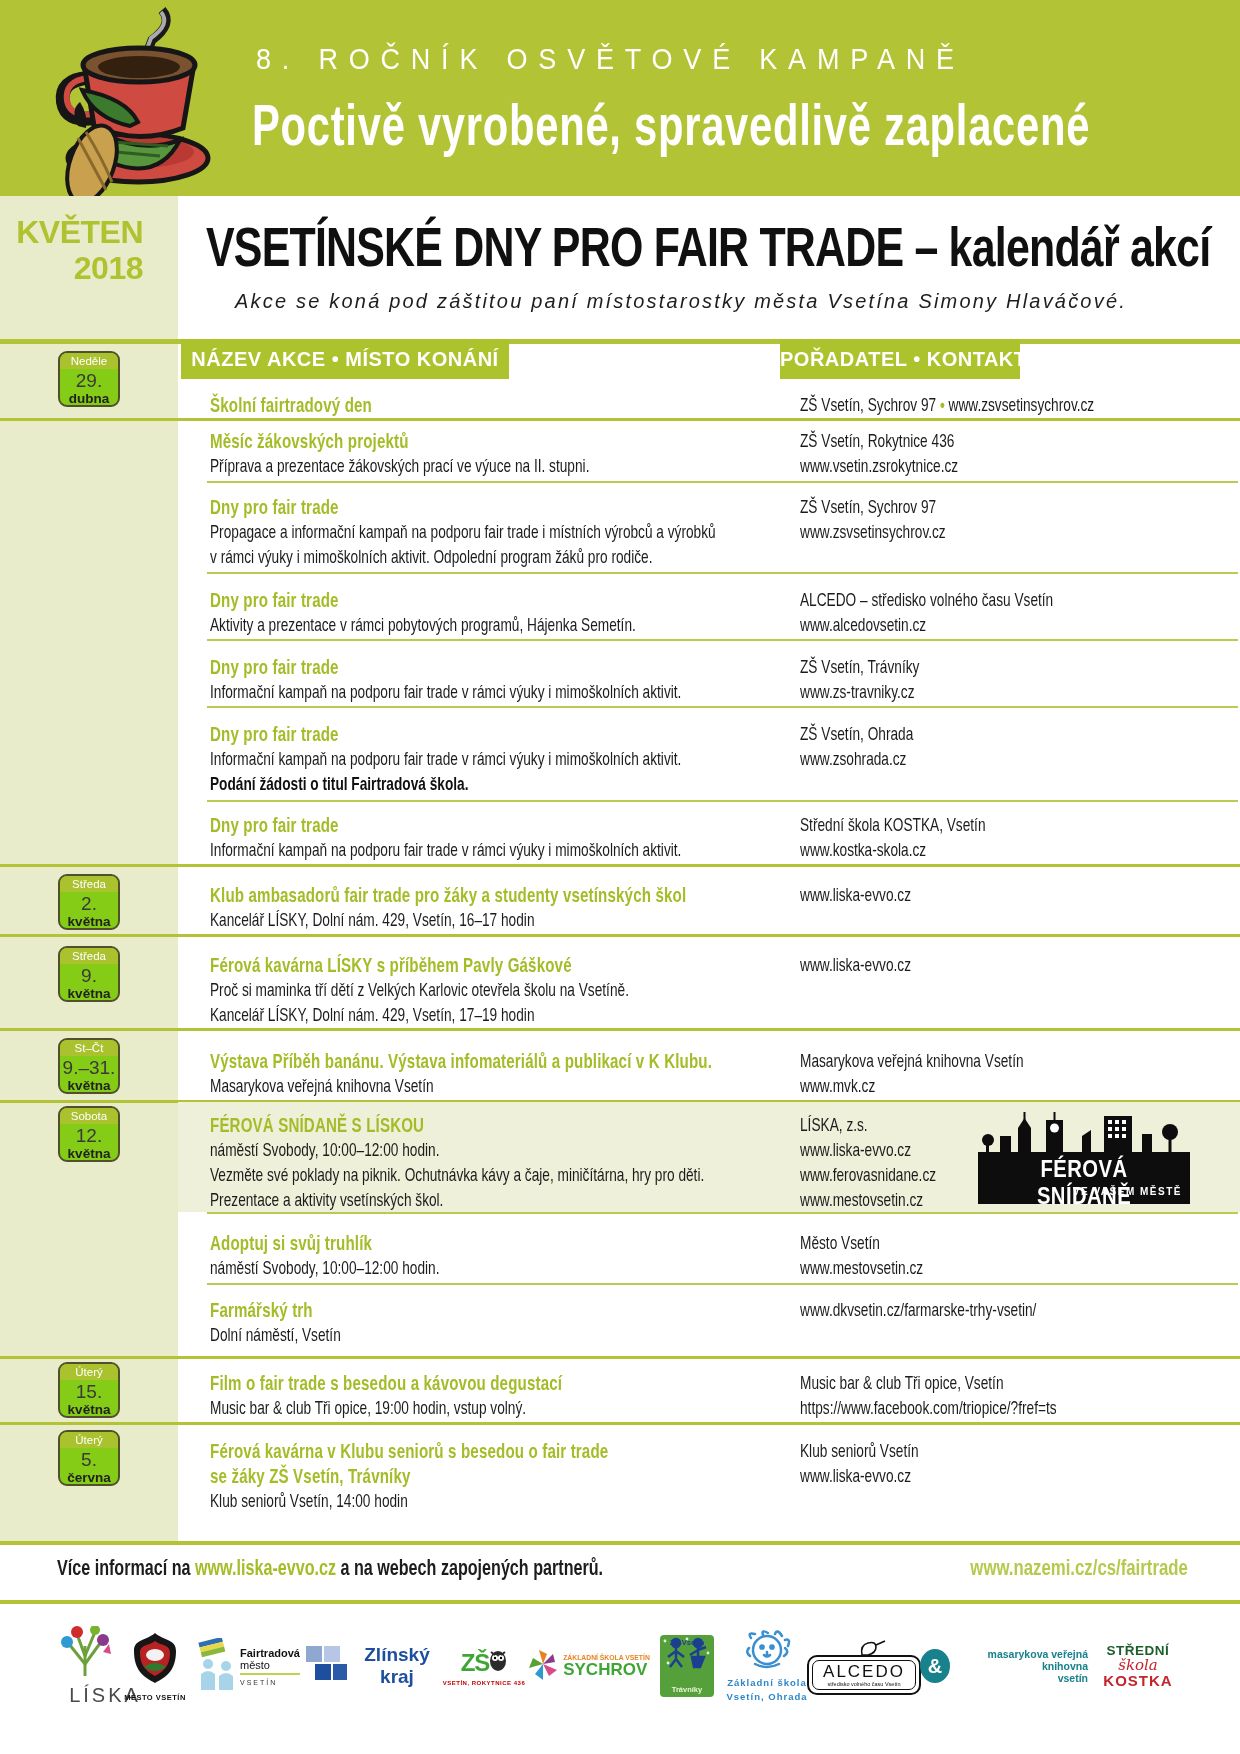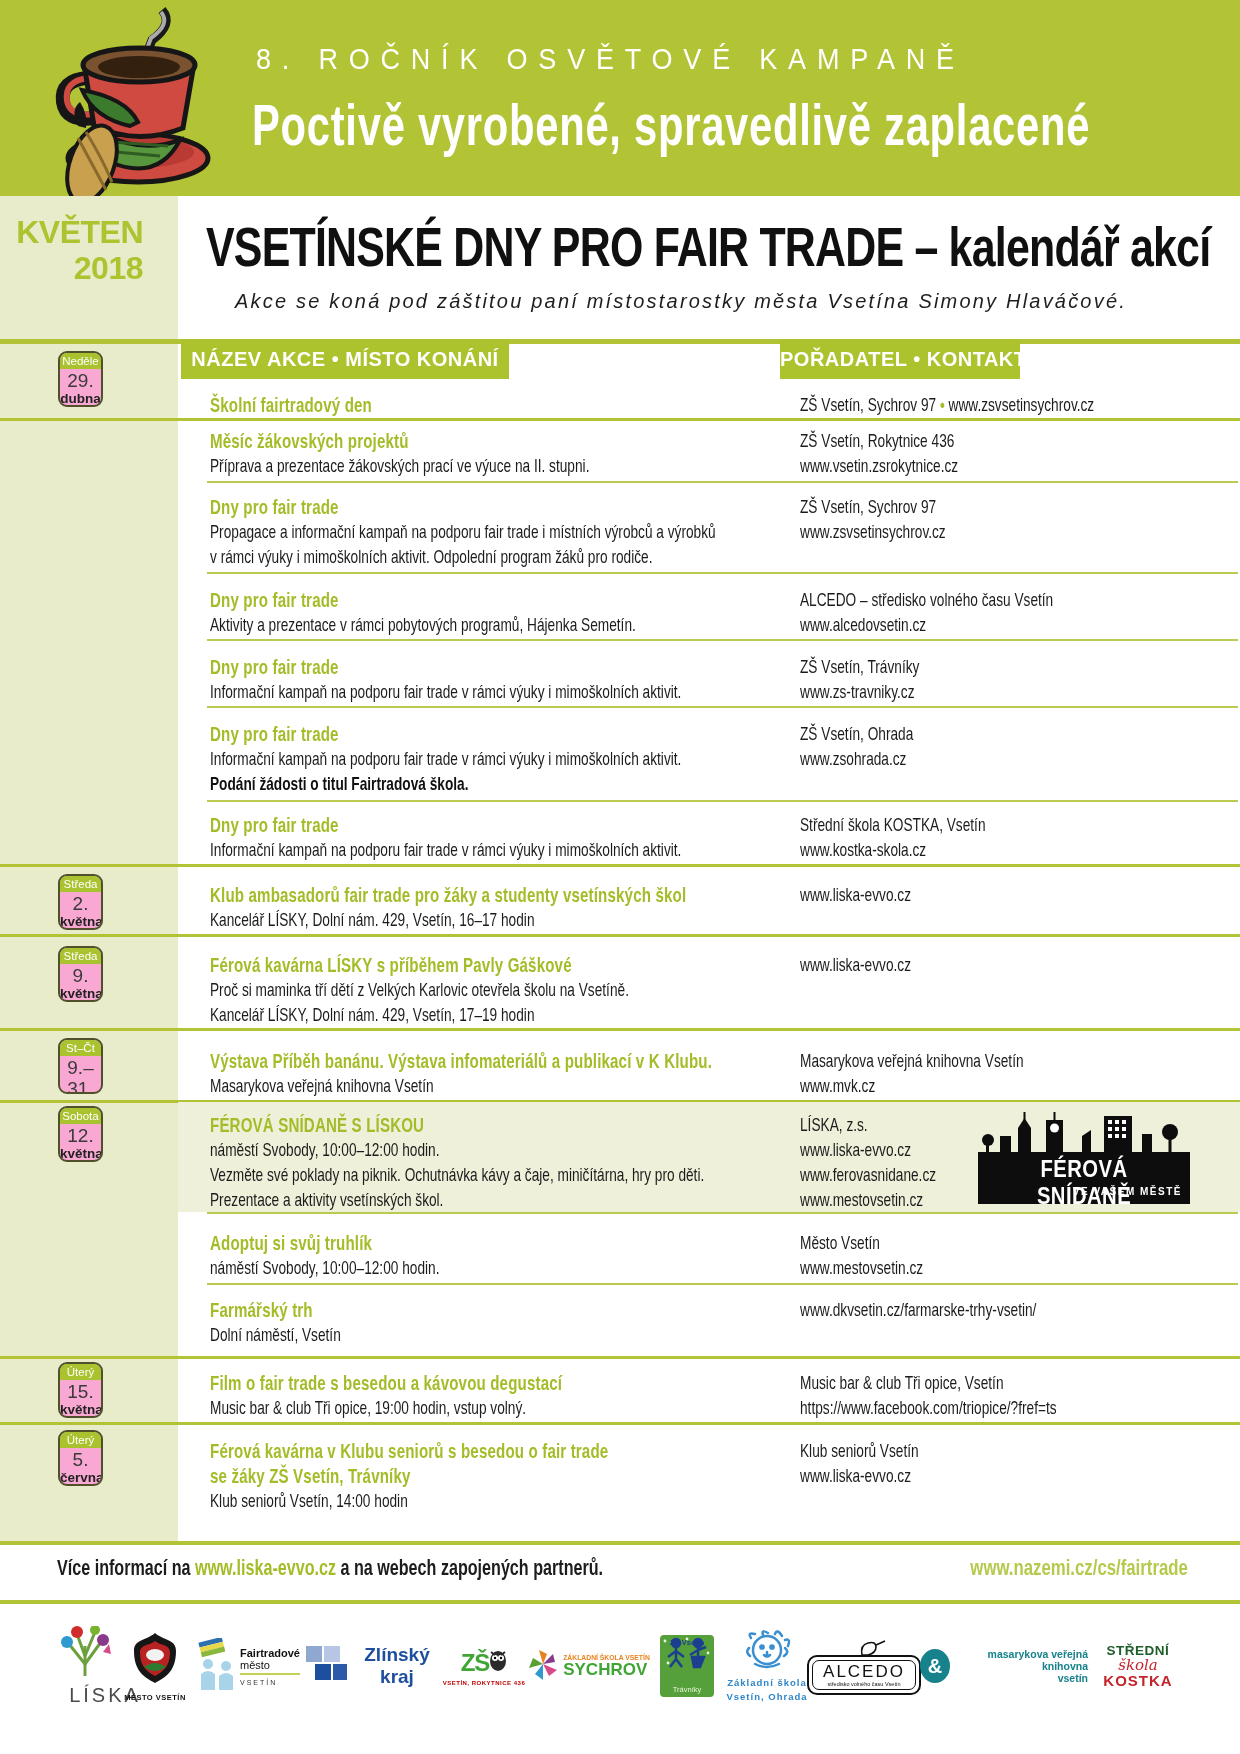--- a/index.html
+++ b/index.html
@@ -43,21 +43,21 @@
         transform:scaleX(.72);transform-origin:0 0;}
   .row-right{position:absolute;left:800px;width:580px;line-height:25px;white-space:nowrap;
         transform:scaleX(.72);transform-origin:0 0;}
   .ev-title{font-size:21px;font-weight:700;color:#a4bc28;letter-spacing:.2px;}
   .ev-desc{font-size:19px;color:#1c1c1c;font-weight:500;}
   .ev-bold{font-size:19px;color:#101010;font-weight:700;}
   .right-line{font-size:19px;color:#1c1c1c;font-weight:500;}
   .gdot{color:#a4bc28;font-weight:700;}
 
   
-  .badge{position:absolute;left:58px;width:45px;background:#f9a8d4;border:2px solid #50502a;
+  .badge{position:absolute;left:58px;width:62px;background:#84cc16;border:2px solid #50502a;
         border-radius:9px;overflow:hidden;text-align:center;box-sizing:border-box;height:56px;}
   .badge .bd{background:#a9c22e;color:#fff;font-size:11.5px;line-height:16px;font-weight:500;}
   .badge .bn{font-size:19px;line-height:21px;color:#3a3a3a;margin-top:1px;}
   .badge .bm{font-size:13.5px;line-height:15px;color:#222;font-weight:600;}
 
   
   .snidane{position:absolute;left:978px;top:1110px;width:212px;height:94px;}
   .snidane .sky{position:absolute;left:0;top:0;}
   .snidane .blk{position:absolute;left:0;top:42px;width:212px;height:52px;background:#0d0d0d;}
   .snidane .t1{position:absolute;left:0;top:46px;width:212px;text-align:center;color:#fff;
@@ -82,21 +82,21 @@
   .lg-ft-l3{font-size:7px;color:#333;letter-spacing:2px;text-align:left;margin-top:4px;}
   .lg-zk{display:flex;align-items:center;gap:8px;}
   .lg-zk-txt{font-size:19px;font-weight:700;color:#1d4f9e;}
   .lg-zs{font-size:24px;font-weight:900;color:#3fa535;line-height:32px;letter-spacing:-1px;}
   .lg-zs-sub{font-size:6px;font-weight:700;color:#c00000;letter-spacing:.5px;margin-top:1px;}
   .lg-sy{display:flex;align-items:center;gap:5px;}
   .lg-sy-l1{font-size:6.8px;font-weight:700;color:#e8821e;text-align:left;}
   .lg-sy-l2{font-size:17px;font-weight:800;color:#3fa535;text-align:left;line-height:18px;}
   .lg-tr{width:54px;height:62px;background:#55a03a;border-radius:4px;position:relative;color:#1d3f8f;}
   .lg-tr .a{position:absolute;top:3px;left:0;width:54px;font-size:7.5px;font-weight:700;}
-  .lg-tr .b{position:absolute;bottom:3px;left:0;width:54px;font-size:7.5px;font-weight:400;color:#eaf4d8;}
+  .lg-tr .b{position:absolute;bottom:3px;left:0;width:54px;font-size:7.5px;font-weight:700;color:#eaf4d8;}
   .lg-oh-txt{font-size:9.5px;font-weight:700;color:#2e86c8;letter-spacing:1px;line-height:11px;margin-top:3px;}
   .lg-al{border:2px solid #111;border-radius:10px;padding:3px;}
   .lg-al-in{border:1px solid #111;border-radius:7px;padding:2px 10px;}
   .lg-al-t{font-size:17px;letter-spacing:2px;color:#111;line-height:18px;}
   .lg-al-s{font-size:5.5px;color:#111;}
   .lg-mvk{display:flex;align-items:center;gap:6px;}
   .lg-mvk-c{width:34px;height:34px;border-radius:50%;background:#17818c;color:#fff;font-size:20px;
         line-height:34px;text-align:center;font-weight:700;}
   .lg-mvk-t{font-size:10.5px;font-weight:700;color:#17818c;text-align:right;line-height:12px;}
   .lg-ko-1{font-size:13.5px;font-weight:800;color:#1e5c2a;line-height:14px;letter-spacing:.5px;}
@@ -393,21 +393,21 @@
                 <rect x="4" y="2" width="24" height="5" fill="#2e6fb0"></rect>
         <rect x="4" y="7" width="24" height="5" fill="#e8d84a"></rect>
                 <rect x="4" y="12" width="24" height="5" fill="#8ab83c"></rect>
               </g>
         <circle cx="12" cy="26" r="5" fill="#a8d4ea"></circle>
               <path d="M5,52 L5,36 Q12,30 19,36 L19,52 Z" fill="#a8d4ea"></path>
         <circle cx="30" cy="28" r="5" fill="#a8d4ea"></circle>
               <path d="M23,52 L23,38 Q30,32 37,38 L37,52 Z" fill="#a8d4ea"></path>
             </svg></div>
           <div>
-            <div class="lg-ft-l1">Fairtradové</div>
+            <div class="lg-ft-l1">Fairtradová</div>
             <div class="lg-ft-l2">město</div>
             <div class="lg-ft-l3">VSETÍN</div>
           </div>
         </div>
       </div>
       <div class="logo" style="left: 304px; width: 134px;">
         <div class="lg-zk">
           <div><svg width="44" height="40" viewBox="0 0 44 40">
               <rect x="2" y="2" width="16" height="16" fill="#8fa8d0"></rect>
               <rect x="20" y="2" width="16" height="16" fill="#b7c6e4"></rect>

